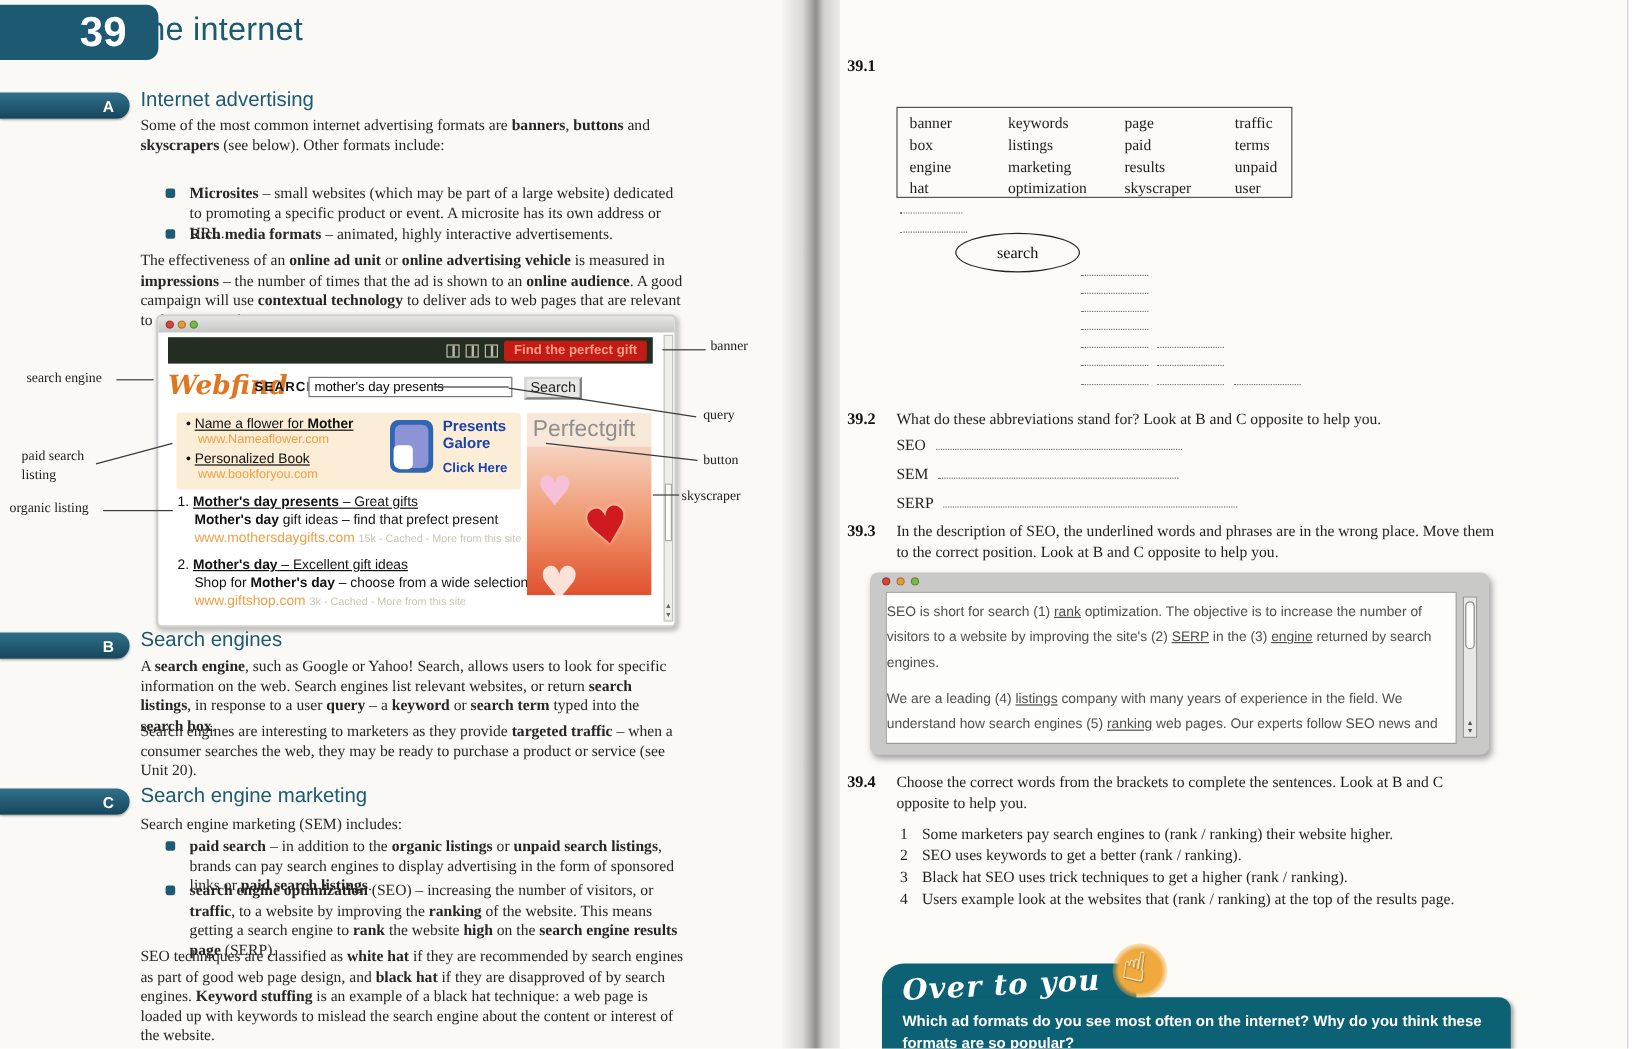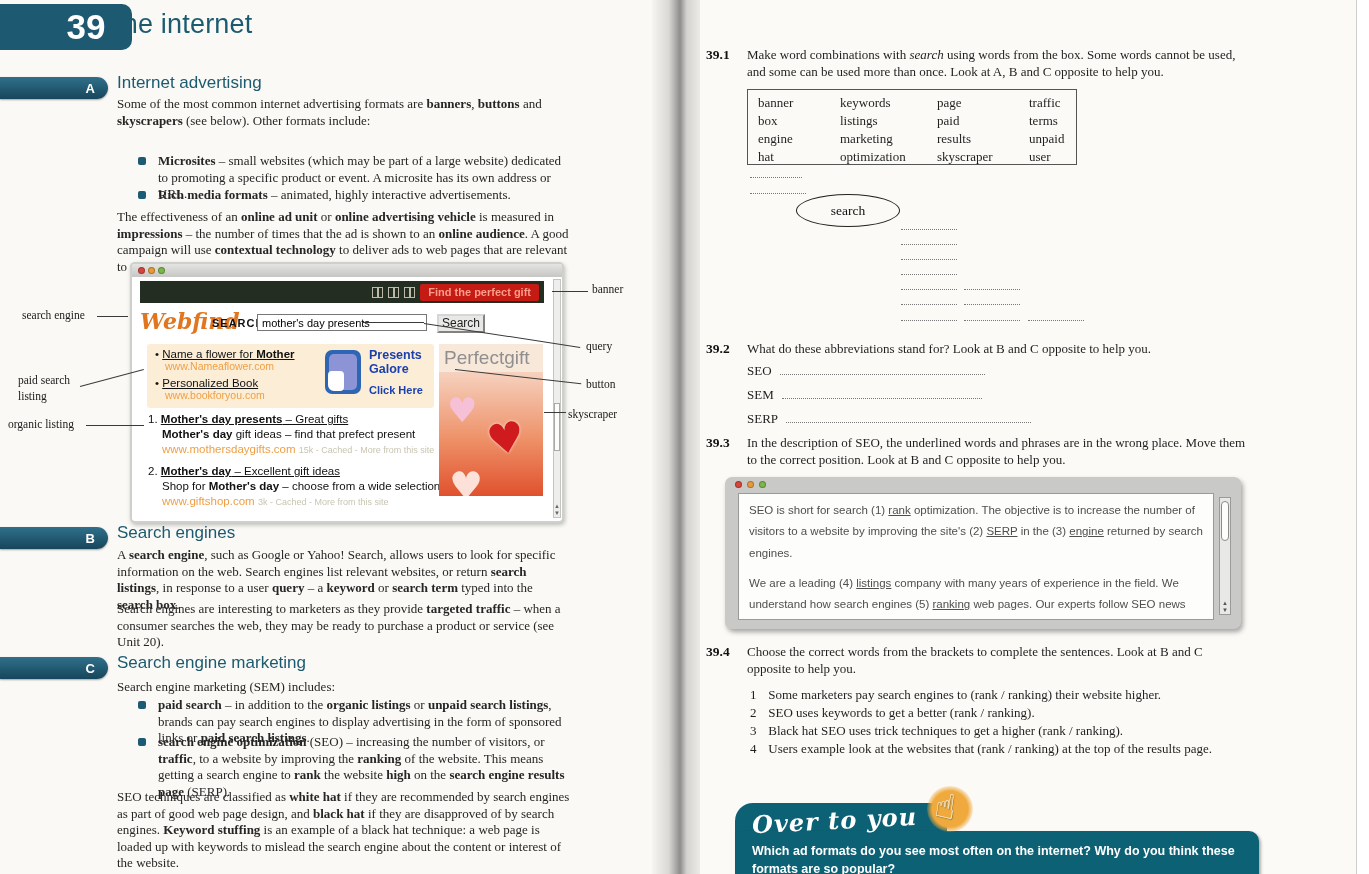--- a/index.html
+++ b/index.html
@@ -91,21 +91,21 @@
   .dots{display:inline-block;border-bottom:1.5px dotted #777;height:11px;vertical-align:baseline;}
   .dotline{position:absolute;border-bottom:1.5px dotted #777;height:1px;}
   .oval{position:absolute;left:796px;top:194px;width:102px;height:31px;border:1.5px solid #222;border-radius:50%;
         display:flex;align-items:center;justify-content:center;font-size:13.5px;color:#111;background:#fbfaf7;}
   .abbr-row{position:absolute;font-size:13px;color:#1f1f1f;}
 
   
   .seowin{position:absolute;left:725px;top:477px;width:516px;height:152px;background:#c9c9c7;border-radius:7px;
         box-shadow:2px 3px 5px rgba(0,0,0,.35);}
   .seowin .inner{position:absolute;left:13px;top:16px;right:27px;bottom:9px;background:#fdfdfb;border:1px solid #9a9a98;
-        padding:6px 10px;font-family:"Liberation Sans",sans-serif;font-size:11.5px;color:#4f4f4f;line-height:1.85;box-sizing:border-box;overflow:hidden;}
+        padding:6px 0;font-family:"Liberation Sans",sans-serif;font-size:11.5px;color:#4f4f4f;line-height:1.85;box-sizing:border-box;overflow:hidden;}
   .seowin .inner p{margin:0 0 9px 0;}
   .sscroll{position:absolute;right:10px;top:20px;width:12px;bottom:14px;background:#e8e8e6;border:1px solid #9a9a98;box-sizing:border-box;}
   .sthumb{position:absolute;left:1px;right:1px;top:3px;height:40px;background:#fdfdfb;border:1px solid #8a8a88;border-radius:4px;box-sizing:border-box;}
 
   .ex4-item{position:absolute;font-size:13px;color:#1f1f1f;line-height:18px;}
   .it-num{display:inline-block;width:15px;}
 
   
   .oty-tab{position:absolute;left:735px;top:803px;width:212px;height:40px;background:#0c6175;border-radius:18px 18px 0 0;}
   .oty-box{position:absolute;left:735px;top:831px;width:524px;height:60px;background:#0c6175;border-radius:0 10px 10px 10px;box-shadow:2px 2px 3px rgba(0,0,0,.3);}
@@ -256,21 +256,20 @@
     <span class="sq-bullet"></span>
     <span><b>paid search</b> – in addition to the <b>organic listings</b> or <b>unpaid search listings</b>, brands can pay search engines to display advertising in the form of sponsored links or <b>paid search listings</b>.</span>
   </div>
   <div class="bullet-item" style="top:734px;">
     <span class="sq-bullet"></span>
     <span><b>search engine optimization</b> (SEO) – increasing the number of visitors, or <b>traffic</b>, to a website by improving the <b>ranking</b> of the website. This means getting a search engine to <b>rank</b> the website <b>high</b> on the <b>search engine results page</b> (SERP).</span>
   </div>
   <div class="serif-p" style="left:117px;top:789px;width:455px;">SEO techniques are classified as <b>white hat</b> if they are recommended by search engines as part of good web page design, and <b>black hat</b> if they are disapproved of by search engines. <b>Keyword stuffing</b> is an example of a black hat technique: a web page is loaded up with keywords to mislead the search engine about the content or interest of the website.</div>
 
   <div class="ex-num" style="left:706px;top:47px;">39.1</div>
-  <div class="ex-text" style="left:747px;top:47px;width:492px;">Make word combinations with <i>search</i> using words from the box. Some words cannot be used, and some can be used more than once. Look at A, B and C opposite to help you.</div>
 
   <div class="wordbox">
     <span class="wb-cell">banner</span>
     <span class="wb-cell">keywords</span>
     <span class="wb-cell">page</span>
     <span class="wb-cell">traffic</span>
     <span class="wb-cell">box</span>
     <span class="wb-cell">listings</span>
     <span class="wb-cell">paid</span>
     <span class="wb-cell">terms</span>

